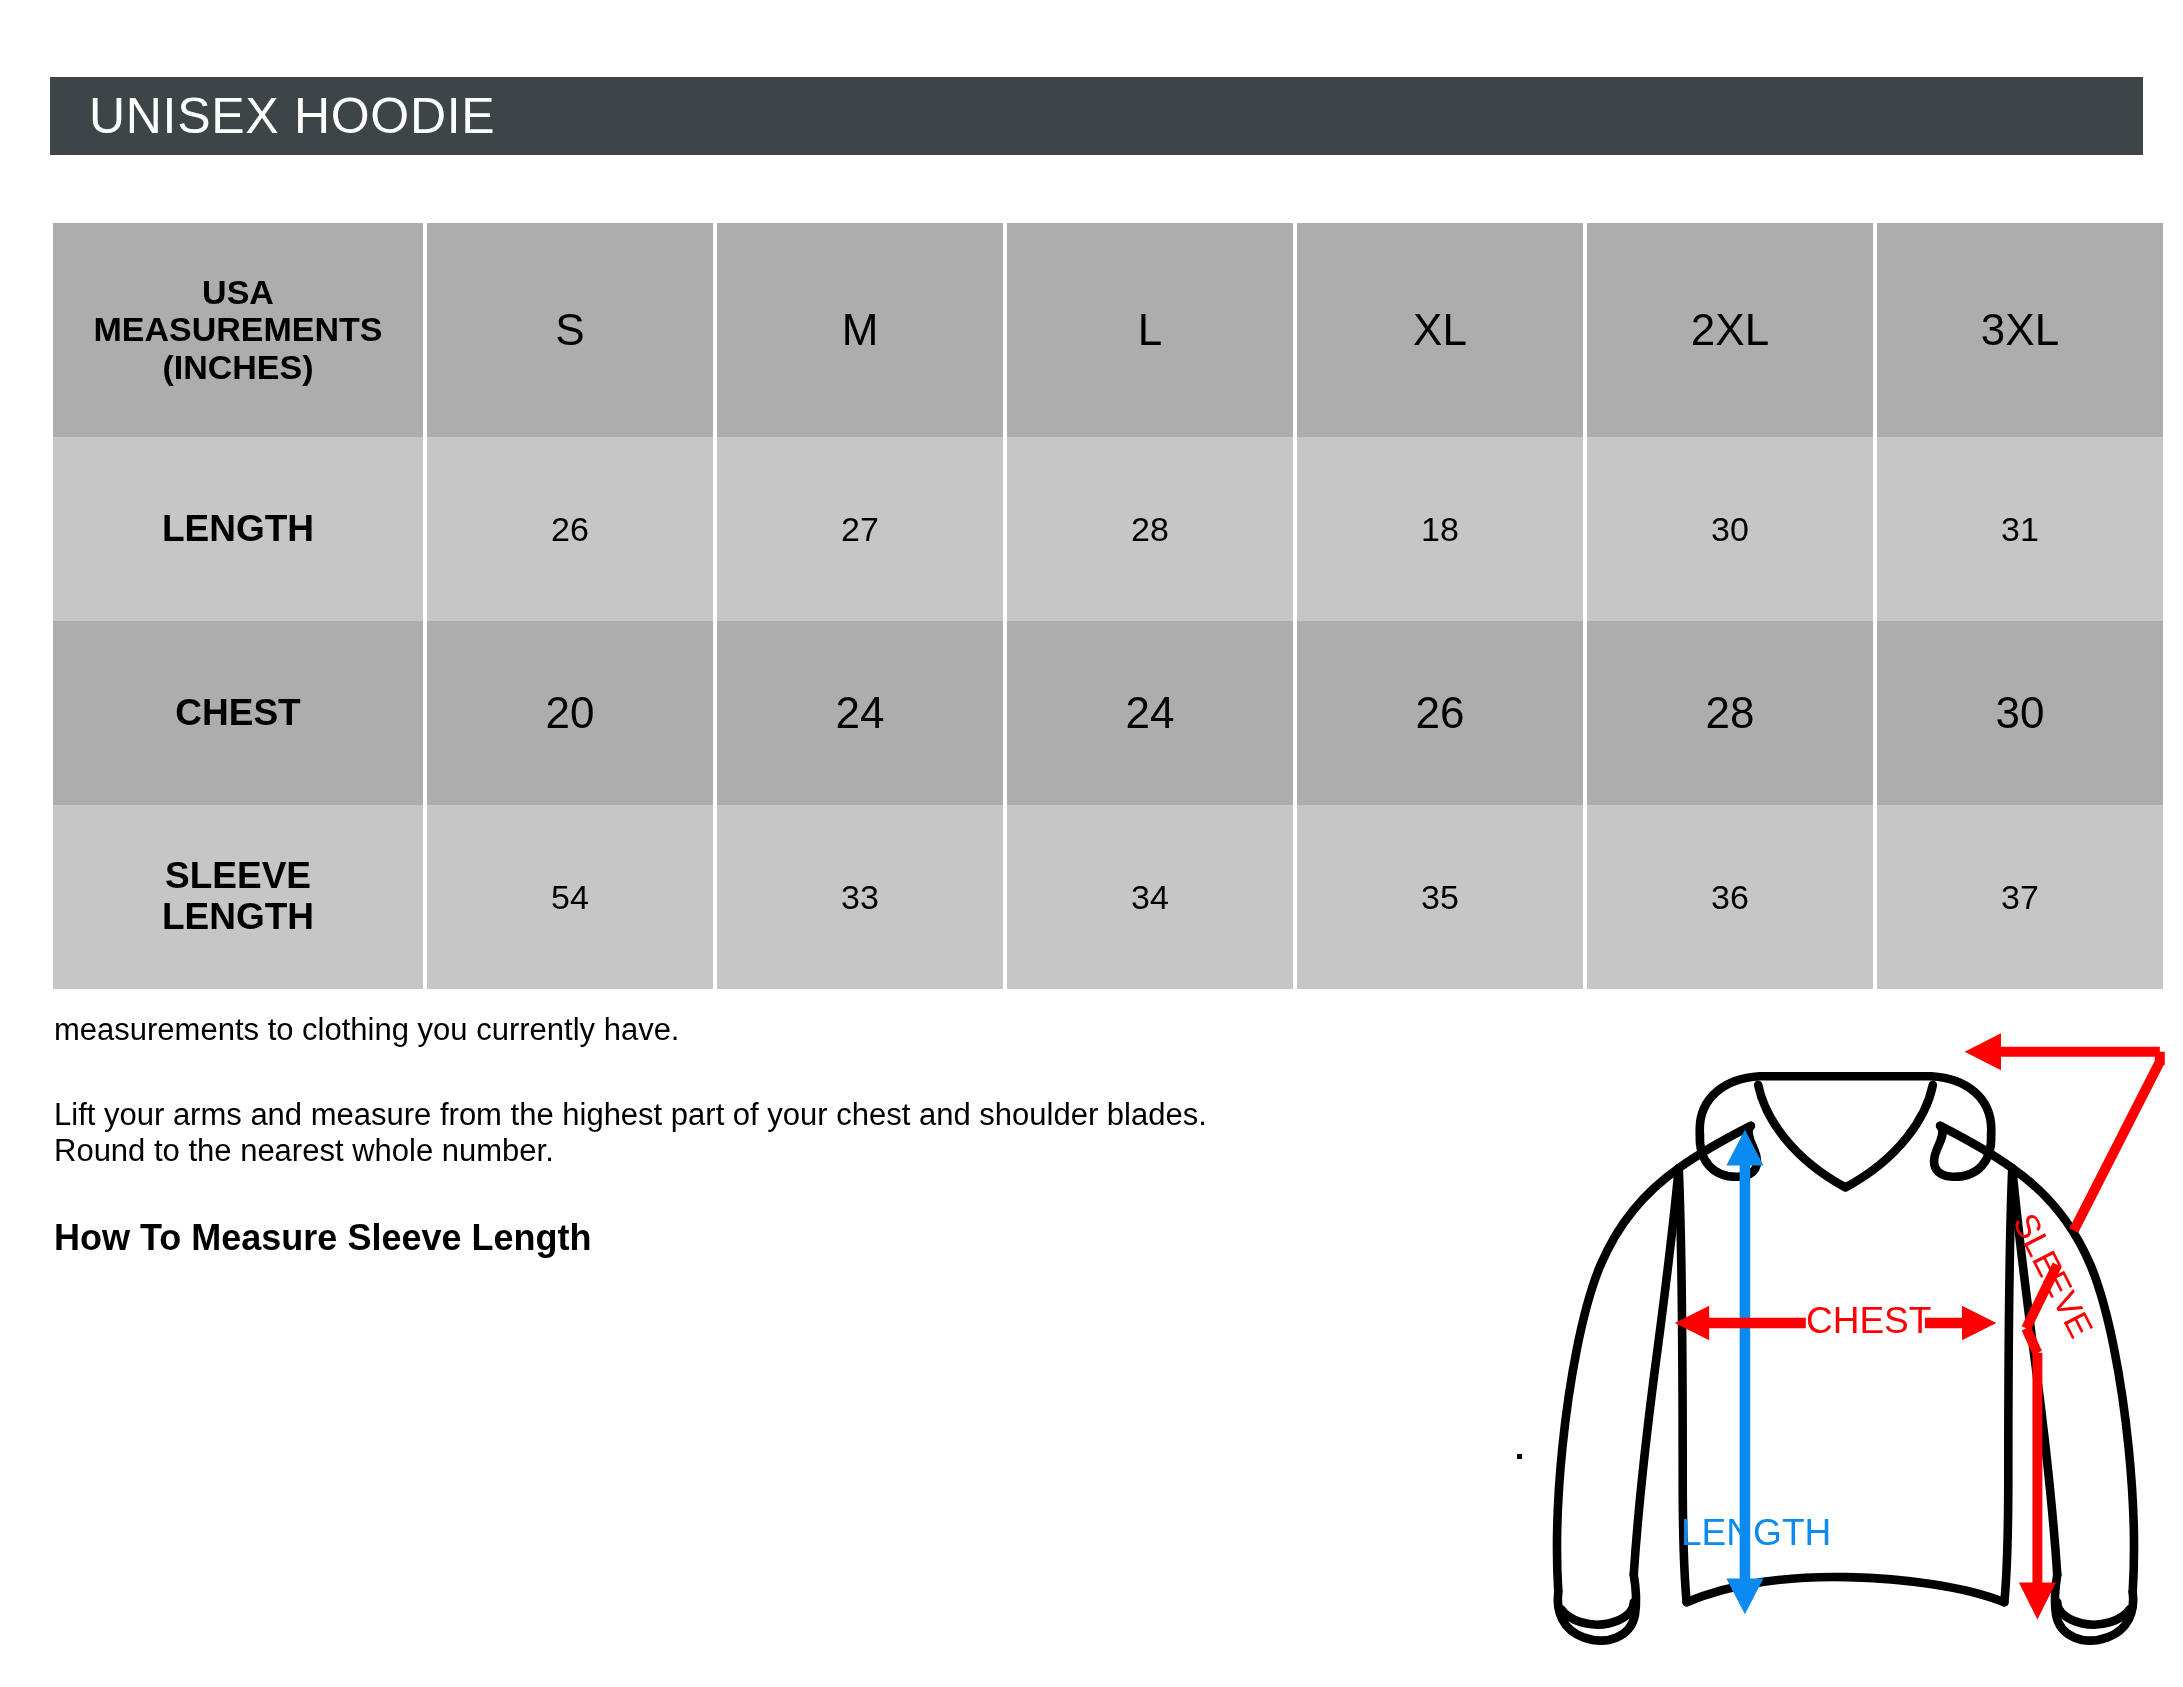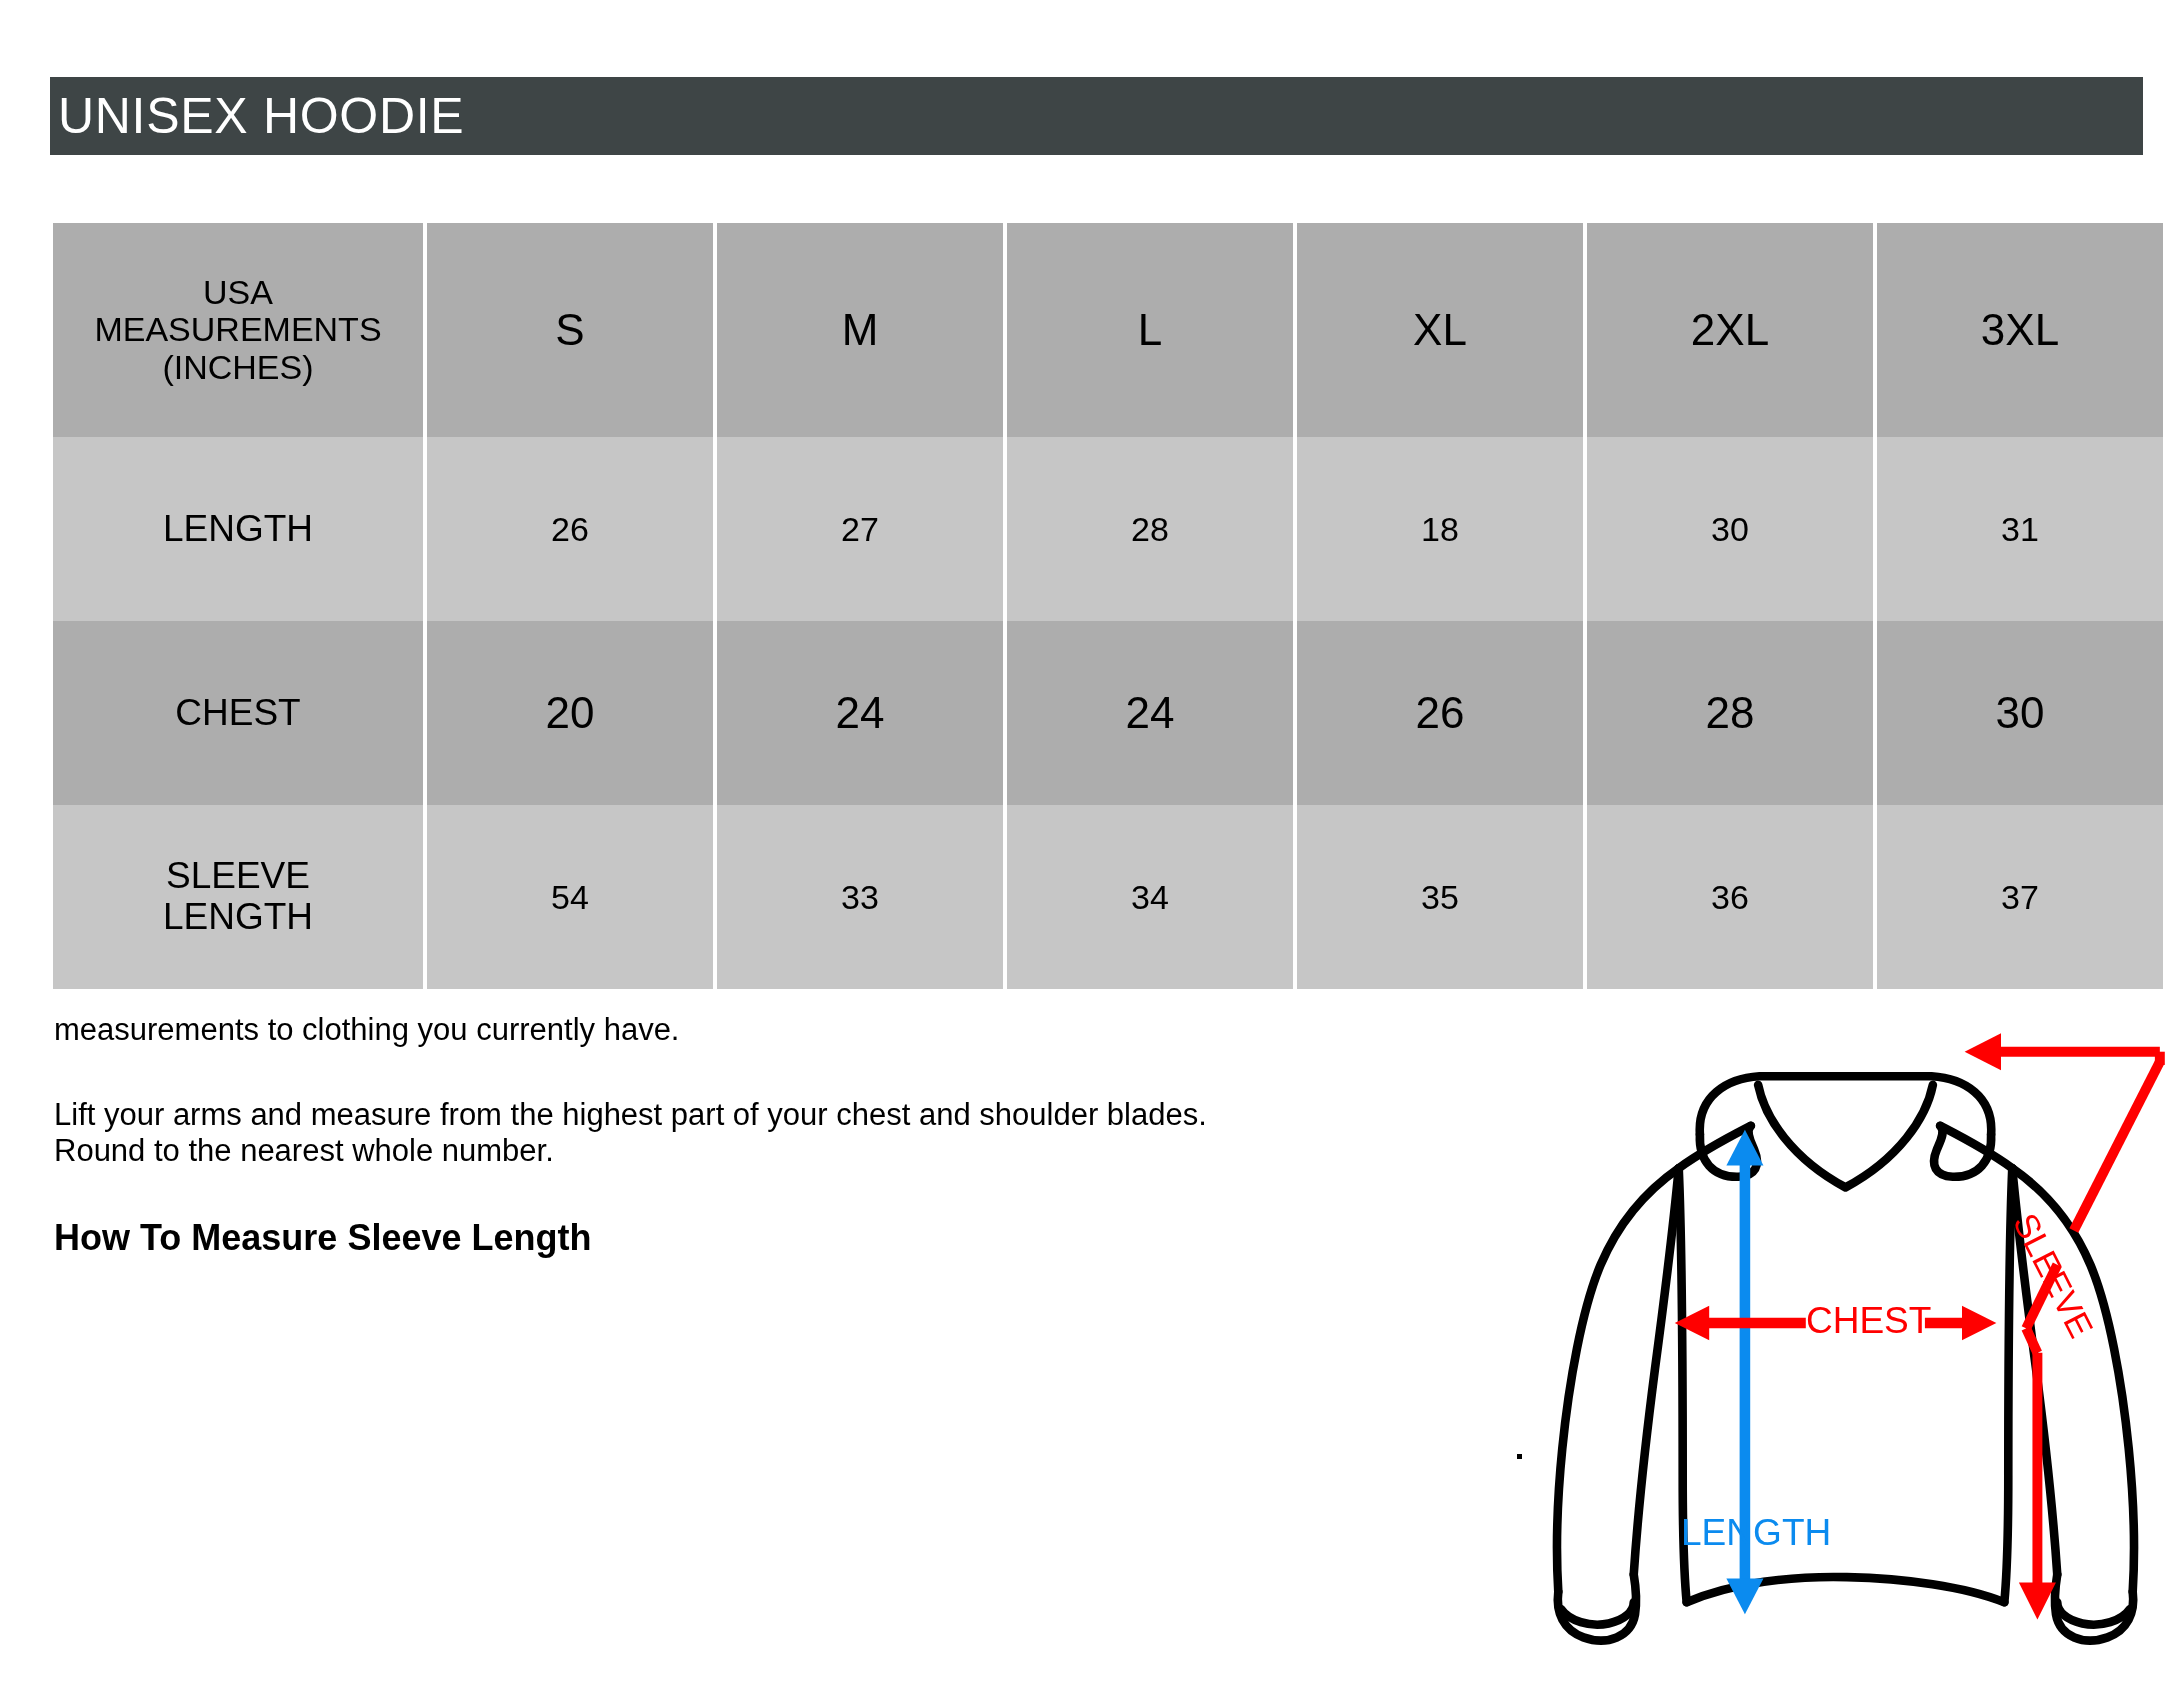--- a/index.html
+++ b/index.html
@@ -23,21 +23,21 @@
     width: 2093px;
     height: 78px;
     background: #3e4546;
     display: flex;
     align-items: center;
   }
   #title-text {
     color: #ffffff;
     font-size: 50px;
     letter-spacing: 0.7px;
-    padding-left: 8px;
+    padding-left: 39px;
     font-weight: 400;
     white-space: nowrap;
     font-stretch: condensed;
   }
 
   
   #size-table {
     position: absolute;
     left: 49px;
     top: 223px;
@@ -46,21 +46,21 @@
     border-spacing: 4px 0;
     table-layout: fixed;
   }
   #size-table td {
     padding: 0;
     text-align: center;
     vertical-align: middle;
     color: #000000;
     font-stretch: condensed;
   }
-  .col-label { width: 370px; }
+  .col-label { width: 370px; font-weight: bold; }
   .col-size  { width: 286px; }
 
   tr.row-head td {
     background: #adadad;
     height: 214px;
     font-size: 44px;
   }
   tr.row-head td.cell-label {
     font-size: 34px;
     line-height: 1.14;

